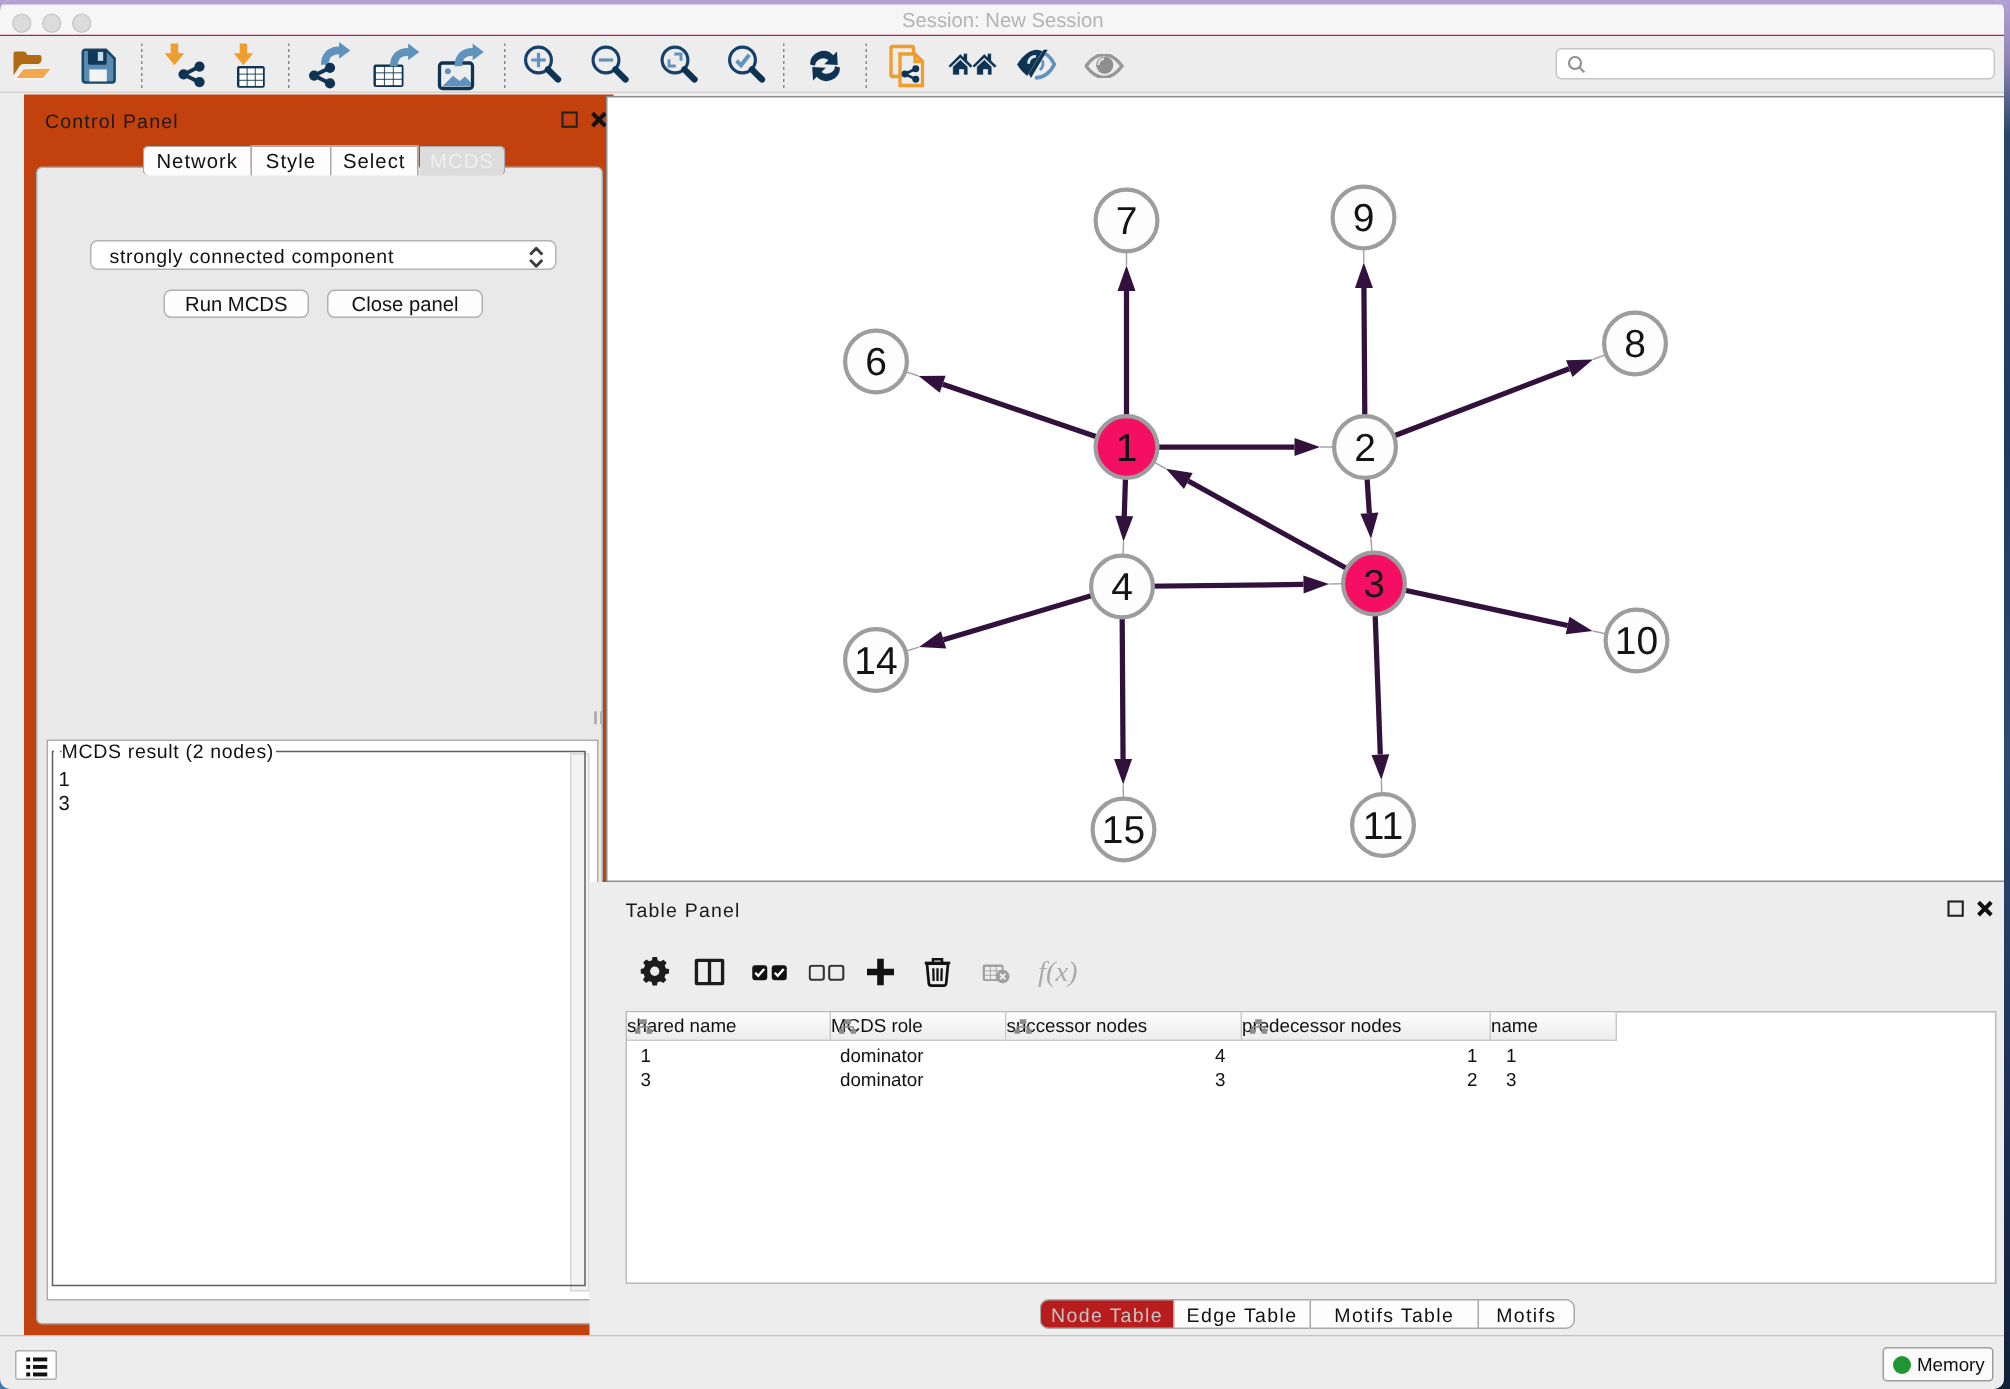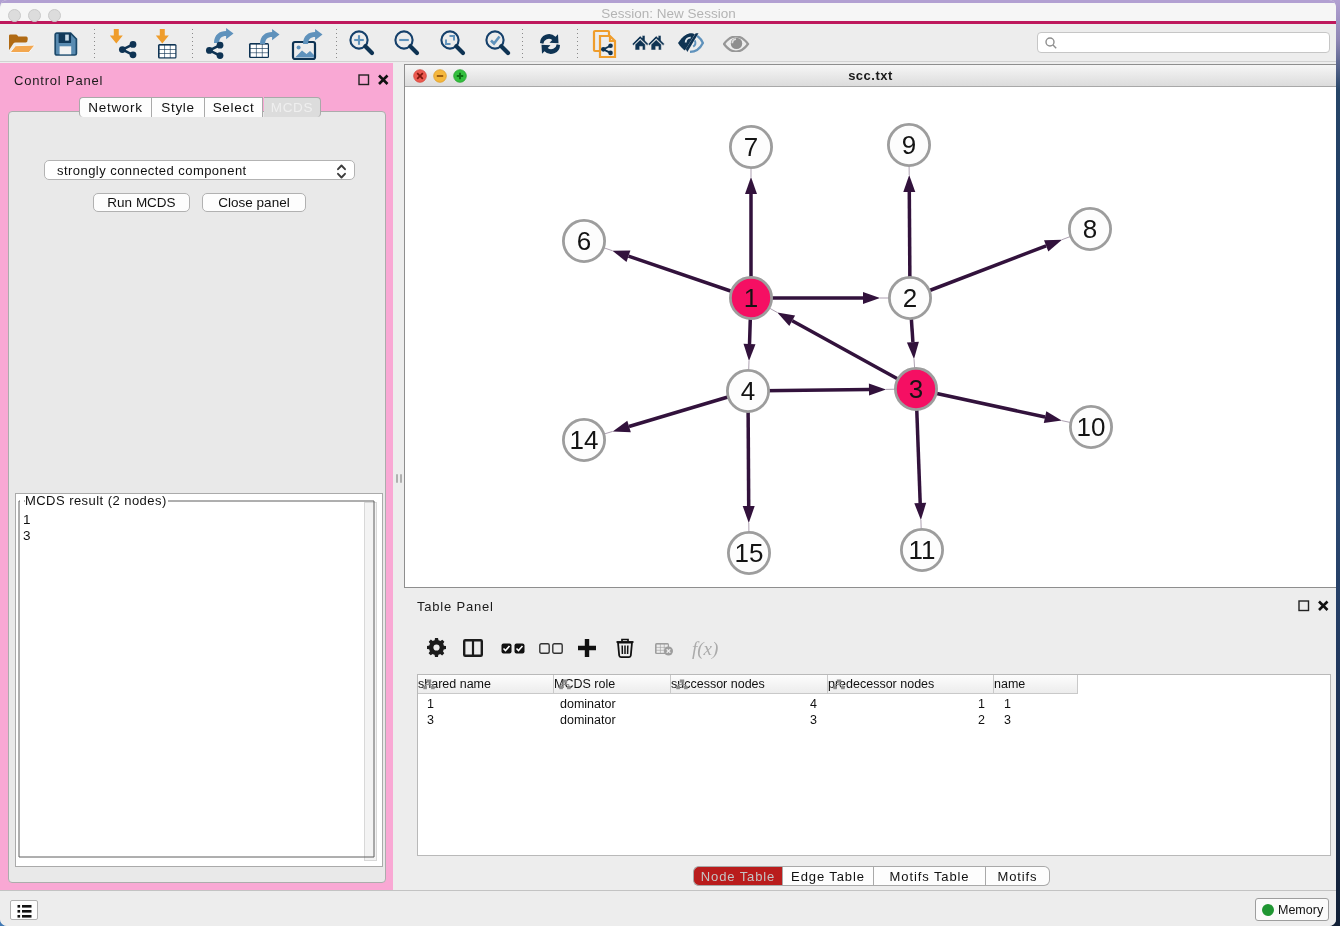--- a/index.html
+++ b/index.html
@@ -1,21 +1,21 @@
 <!DOCTYPE html>
 <html><head><meta charset="utf-8"><style>
 *{margin:0;padding:0;box-sizing:border-box}
 html,body{width:1340px;height:926px;overflow:hidden;font-family:"Liberation Sans",sans-serif;background:linear-gradient(to bottom,#b2a0d2 0,#8e86b4 40px,#274668 90px,#1d3965 300px,#2c4a74 500px,#1b2f52 750px,#122036 926px)}
 #win{position:absolute;left:0;top:0;width:1336px;height:926px;background:#ededed;border-radius:7px;overflow:hidden}
-#ttl{position:absolute;left:0;top:2px;width:1337px;height:22px;background:#f6f6f6;border-bottom:3px solid #be185d;border-radius:7px 7px 0 0}
+#ttl{position:absolute;left:0;top:2px;width:1337px;height:22px;background:#f6f6f6;border-bottom:1px solid #be185d;border-radius:7px 7px 0 0}
 #ttl .lt{position:absolute;top:6.5px;width:13px;height:13px;border-radius:50%;background:#dcdcdc;border:1px solid #cacaca}
 #ttltext{position:absolute;top:4px;width:100%;text-align:center;font-size:13.5px;color:#b4b4b4}
 #toolbar{position:absolute;left:0;top:24px;width:1337px;height:38px;background:#ededed;border-bottom:1px solid #d2d2d2}
 #search{position:absolute;left:1037px;top:8px;width:293px;height:21px;background:#fff;border:1px solid #c6c6c6;border-radius:4px}
-#leftpanel{position:absolute;left:0;top:63px;width:393px;height:827px;background:#f9a8d4}
+#leftpanel{position:absolute;left:16px;top:63px;width:393px;height:827px;background:#c2410c}
 .ptitle{font-size:13px;color:#1a1a1a;letter-spacing:0.8px}
 .tb{position:absolute;top:0;height:20px;background:#fdfdfd;border:1px solid #a9a9a9;border-bottom:none;font-size:13.5px;color:#111;text-align:center;line-height:19px;z-index:3;letter-spacing:0.7px}
 .btn{position:absolute;background:#fdfdfd;border:1px solid #b1b1b1;border-radius:5px;font-size:13.5px;color:#111;text-align:center}
 #netwin{position:absolute;left:404px;top:64px;width:933px;height:524px;border:1px solid #8e8e8e;background:#fff}
 #nettitle{position:absolute;left:0;top:0;width:100%;height:22px;background:linear-gradient(#f6f6f6,#dcdcdc);border-bottom:1px solid #a8a8a8}
 #tablepanel{position:absolute;left:393px;top:588px;width:944px;height:302px;background:#ededed}
 #statusbar{position:absolute;left:0;top:890px;width:1337px;height:36px;background:#ededed;border-top:1px solid #c3c3c3;border-radius:0 0 7px 7px}
 .hdrcell{position:absolute;top:0;height:19px;border-right:1px solid #c9c9c9;border-bottom:1px solid #c9c9c9;background:linear-gradient(#fdfdfd,#ececec);font-size:12.5px;color:#111;line-height:18px}
 .btab{position:absolute;top:0;height:20px;background:#fdfdfd;border:1px solid #a9a9a9;font-size:13px;color:#111;text-align:center;line-height:19px;letter-spacing:0.9px}
 </style></head><body>
@@ -204,32 +204,20 @@
   <path d="M9 8 h1 M153 8 H359 V364 H4 V8 h1" fill="none" stroke="#5e5e5e" stroke-width="1"></path>
  </svg>
  <div style="position:absolute;left:25px;top:430px;font-size:13px;color:#111;letter-spacing:0.45px;background:transparent">MCDS result (2 nodes)</div>
  <div style="position:absolute;left:23px;top:449px;font-size:13.5px;color:#111;line-height:15.8px">1<br>3</div>
 </div>
 <svg style="position:absolute;left:396px;top:474px" width="7" height="10">
       <rect x="0" y="0" width="2" height="9" rx="1" fill="#b0b0b0"></rect>
       <rect x="4" y="0" width="2" height="9" rx="1" fill="#b0b0b0"></rect>
     </svg>
 <div id="netwin">
- <div id="nettitle">
-  <svg style="position:absolute;left:0;top:0" width="80" height="22" viewBox="0 0 80 22">
-          <circle cx="15" cy="11" r="6.3" fill="#ec5a50" stroke="#d3473d" stroke-width="0.8"></circle>
-          <path d="M12.2 8.2 L17.8 13.8 M17.8 8.2 L12.2 13.8" stroke="#7e150c" stroke-width="1.7"></path>
-          <circle cx="35" cy="11" r="6.3" fill="#f5b73d" stroke="#dd9e2c" stroke-width="0.8"></circle>
-          <line x1="31.6" y1="11" x2="38.4" y2="11" stroke="#90591200" stroke-width="0"></line>
-          <line x1="31.8" y1="11" x2="38.2" y2="11" stroke="#985b10" stroke-width="1.9"></line>
-          <circle cx="55" cy="11" r="6.3" fill="#33bf3e" stroke="#2aa334" stroke-width="0.8"></circle>
-          <path d="M55 7.8 V14.2 M51.8 11 H58.2" stroke="#0d6e14" stroke-width="1.9"></path>
-        </svg>
-  <div style="position:absolute;width:100%;text-align:center;top:3px;font-size:13px;font-weight:bold;color:#1a1a1a;letter-spacing:0.5px">scc.txt</div>
- </div>
  <svg style="position:absolute;left:0;top:22px" width="931" height="500" viewBox="405 86 931 500">
         <line x1="751.0" y1="297.0" x2="751.0" y2="193.0" stroke="#32123c" stroke-width="3.5"></line>
 <line x1="751.0" y1="176.0" x2="751.0" y2="167.0" stroke="#32123c" stroke-width="1" opacity="0.4"></line>
 <polygon points="751.0,176.0 757.0,193.0 745.0,193.0" fill="#32123c"></polygon>
 <line x1="751.0" y1="297.0" x2="628.5" y2="255.2" stroke="#32123c" stroke-width="3.5"></line>
 <line x1="612.4" y1="249.7" x2="603.9" y2="246.8" stroke="#32123c" stroke-width="1" opacity="0.4"></line>
 <polygon points="612.4,249.7 630.4,249.5 626.5,260.9" fill="#32123c"></polygon>
 <line x1="751.0" y1="297.0" x2="863.0" y2="297.0" stroke="#32123c" stroke-width="3.5"></line>
 <line x1="880.0" y1="297.0" x2="889.0" y2="297.0" stroke="#32123c" stroke-width="1" opacity="0.4"></line>
 <polygon points="880.0,297.0 863.0,303.0 863.0,291.0" fill="#32123c"></polygon>

